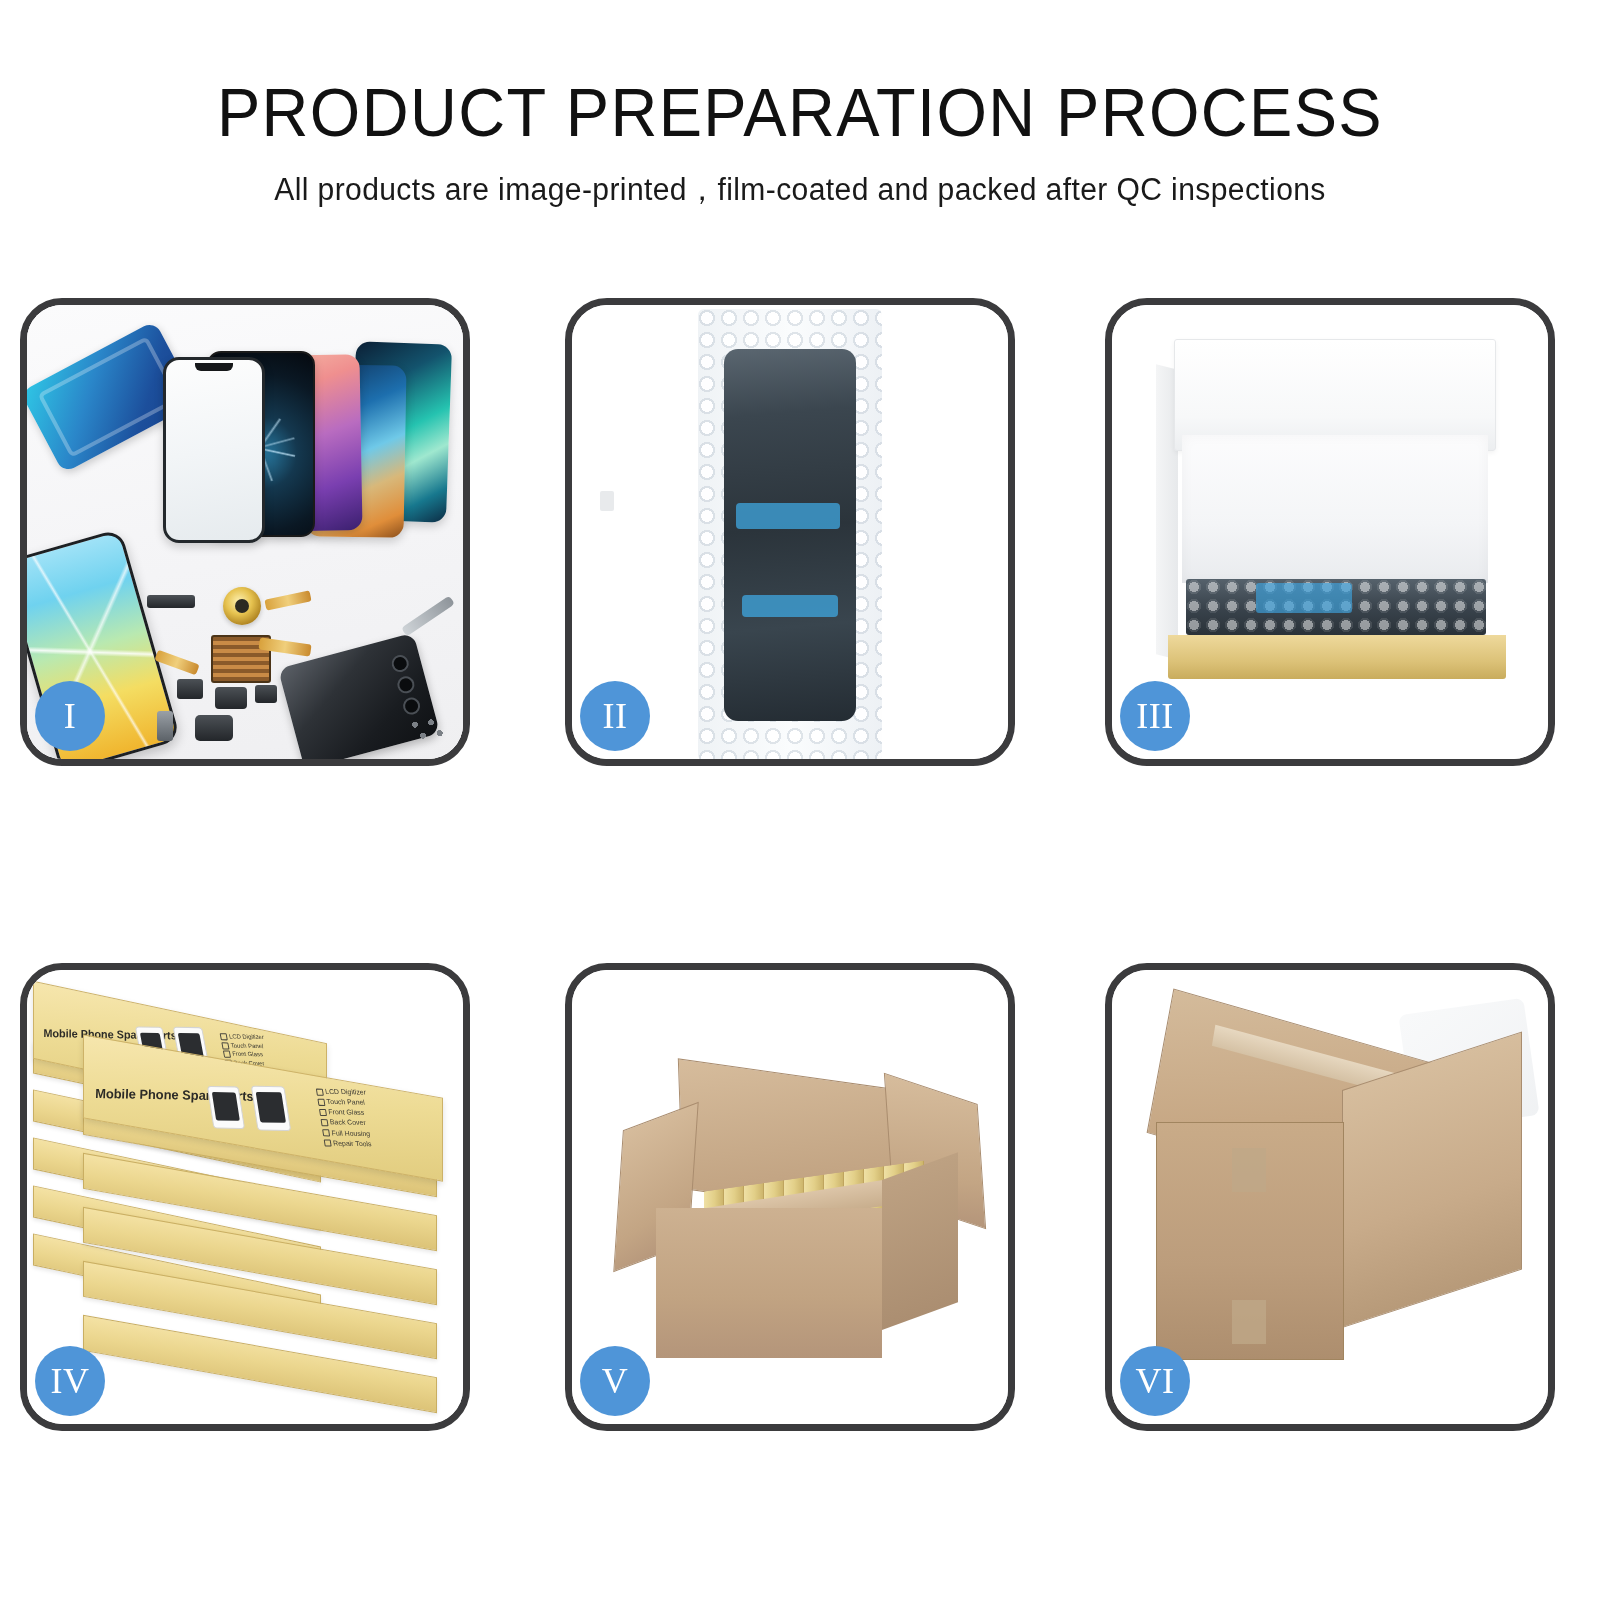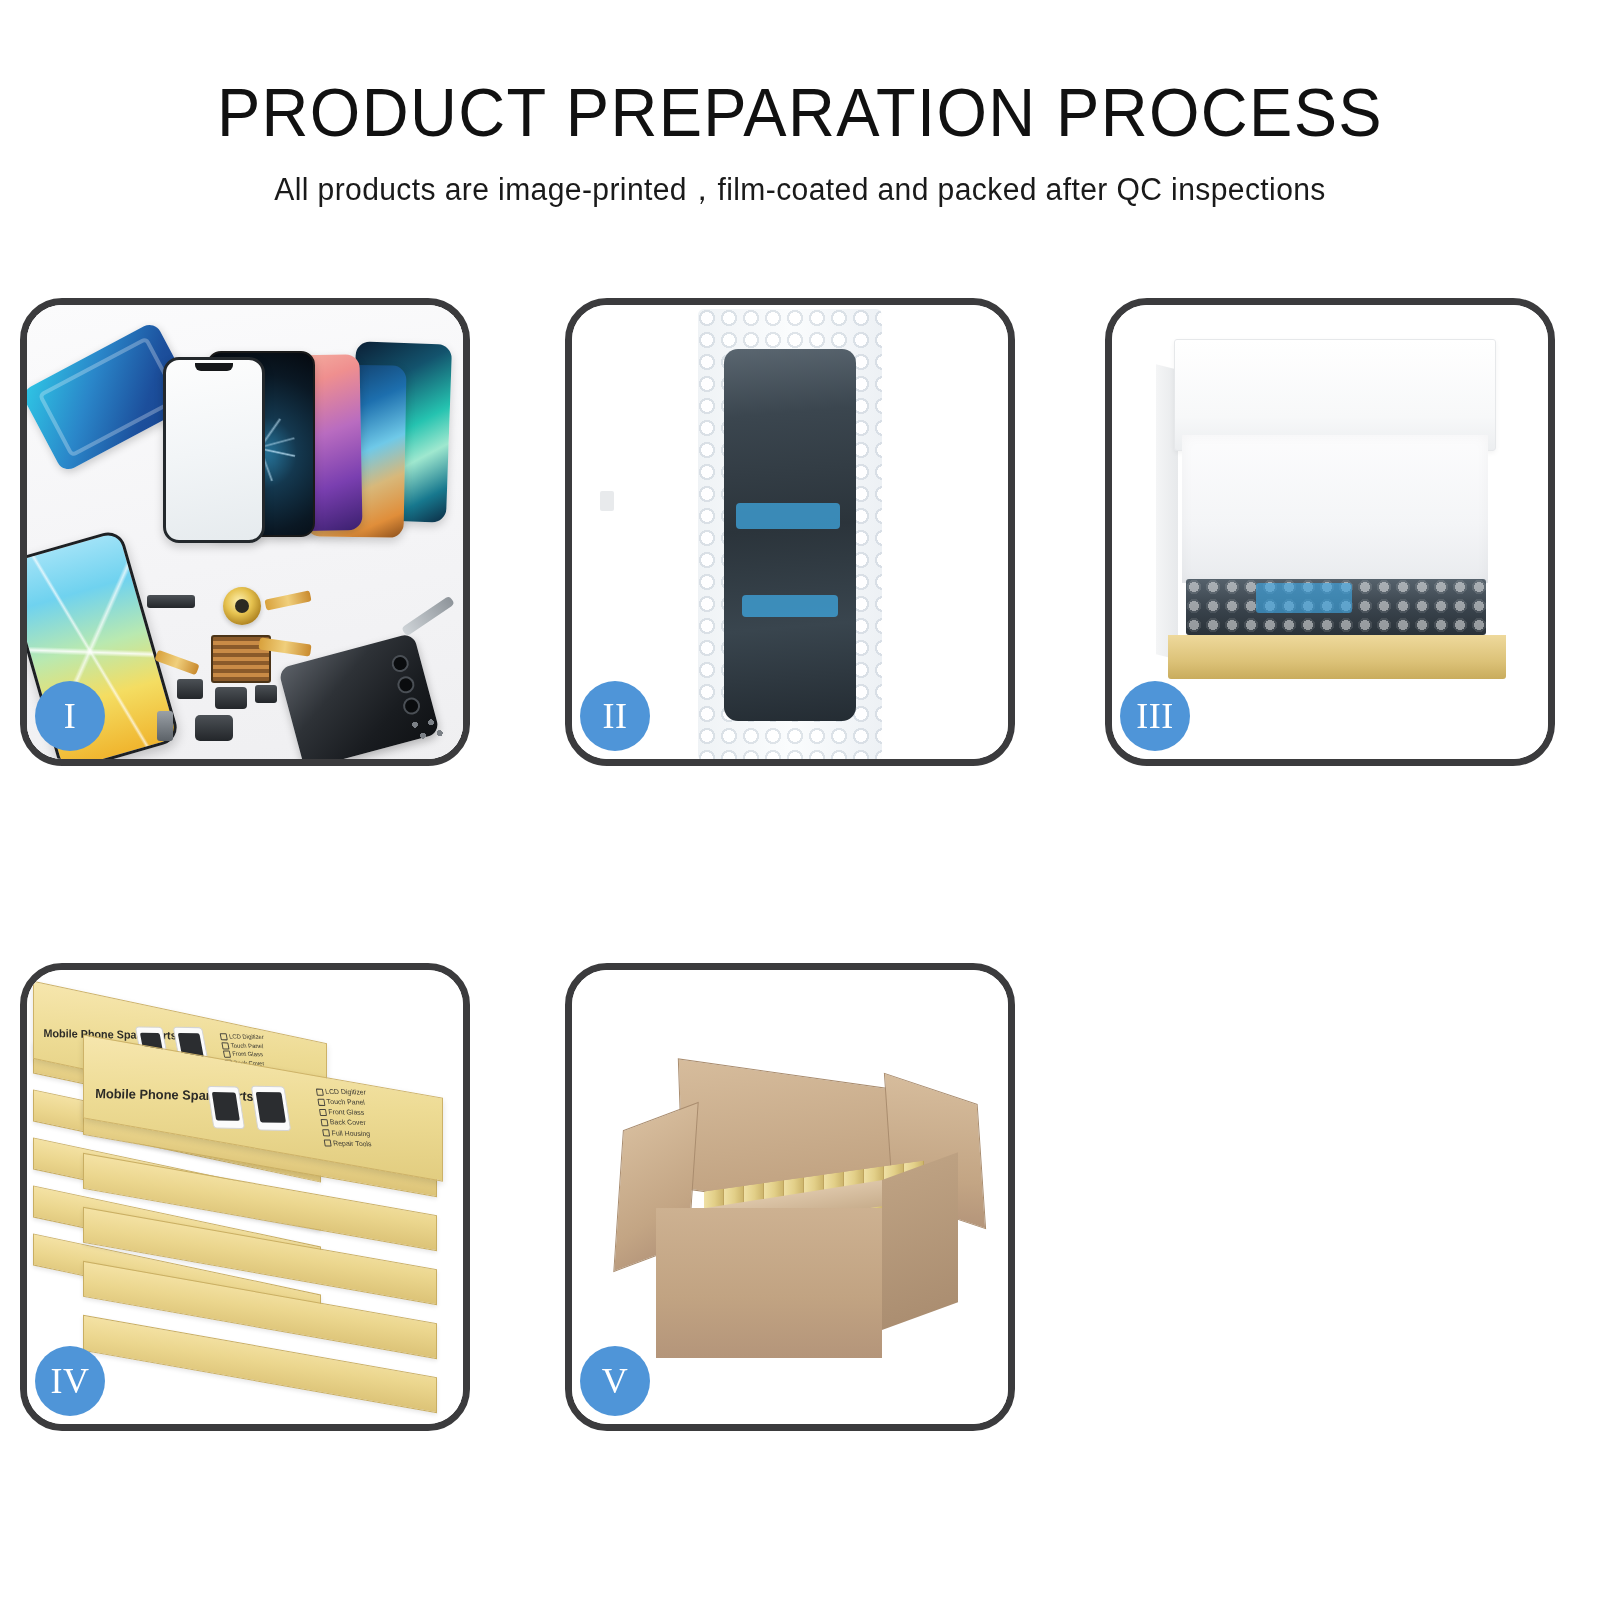--- a/index.html
+++ b/index.html
@@ -699,14 +699,28 @@
         </div>
 
         <div class="ct-rim"></div>
         <div class="ct-body-right"></div>
         <div class="ct-body"></div>
       </div>
     </div>
     <div class="step-badge">V</div>
   </div>
 
+  <div class="panel p6">
+    <div class="panel-inner">
+      <div class="scene sealed">
+        <div class="sb-ghost"></div>
+        <div class="sb-top"></div>
+        <div class="sb-tape-top"></div>
+        <div class="sb-right"></div>
+        <div class="sb-left"></div>
+        <div class="sb-tape-v tv1"></div>
+        <div class="sb-tape-v tv2"></div>
+      </div>
+    </div>
+    <div class="step-badge">VI</div>
+  </div>
 
 </div>
 
 </body></html>

